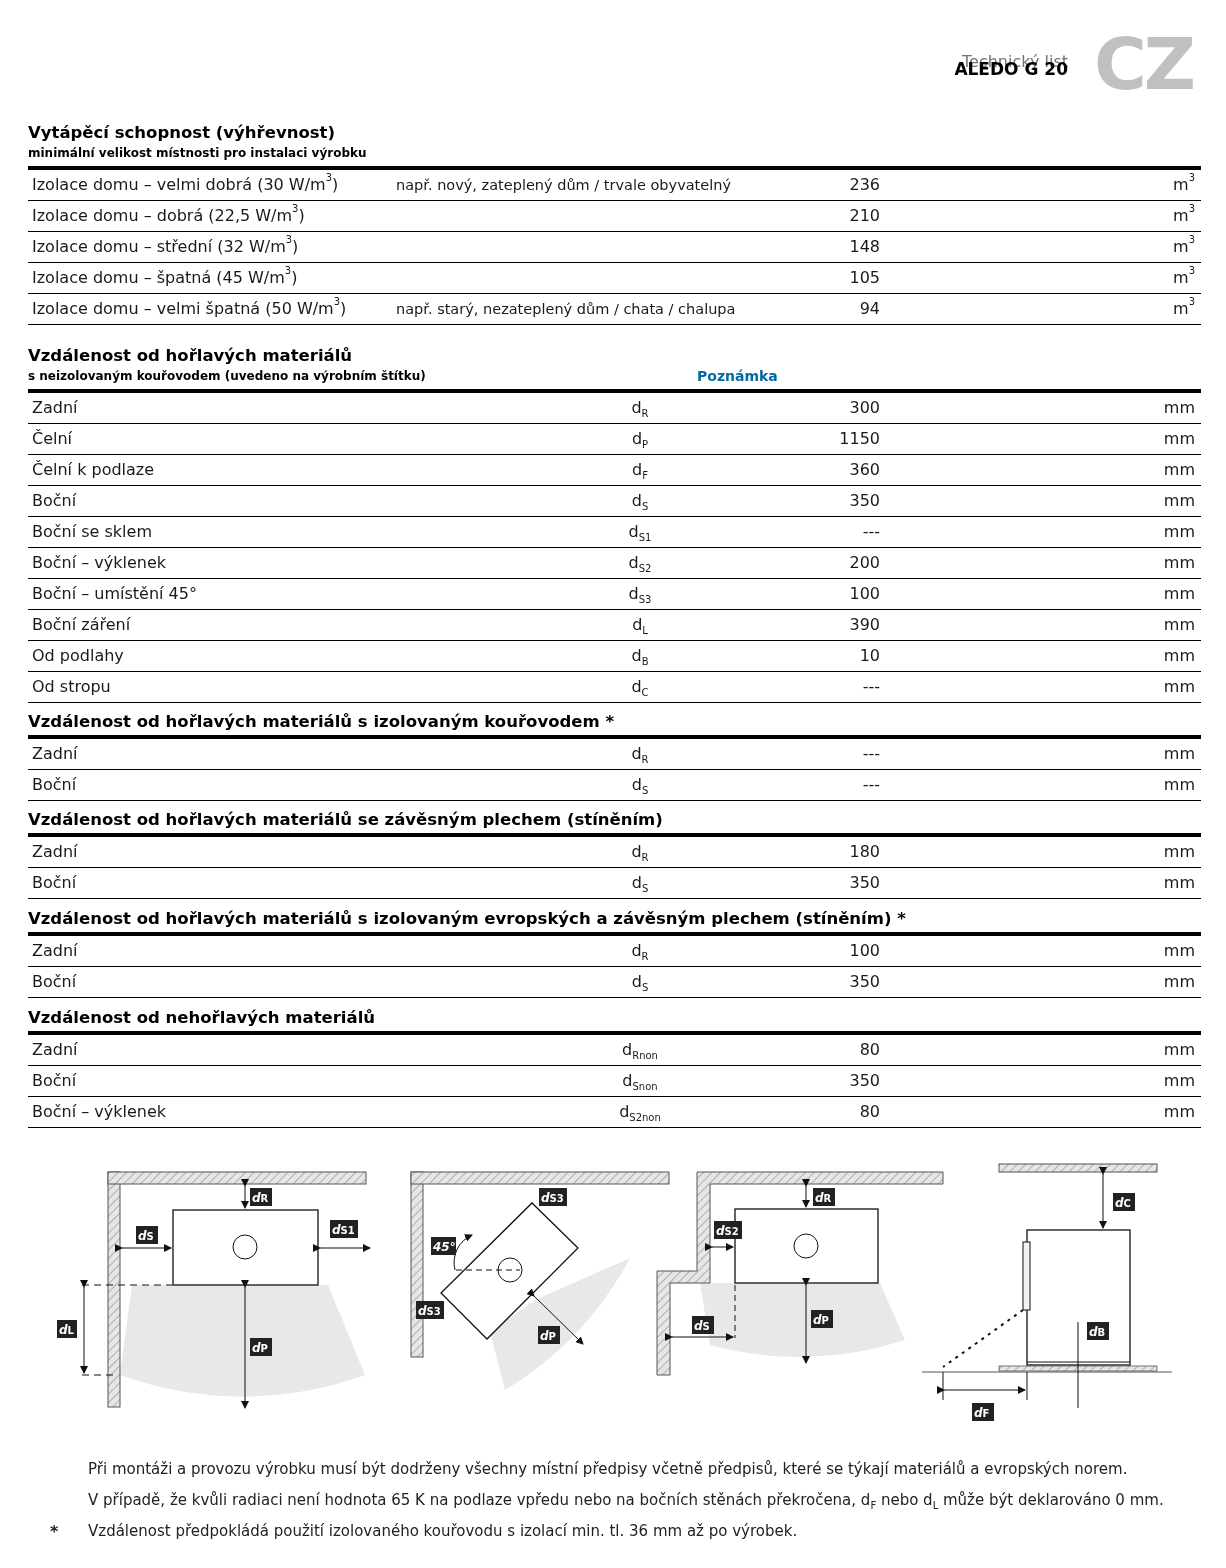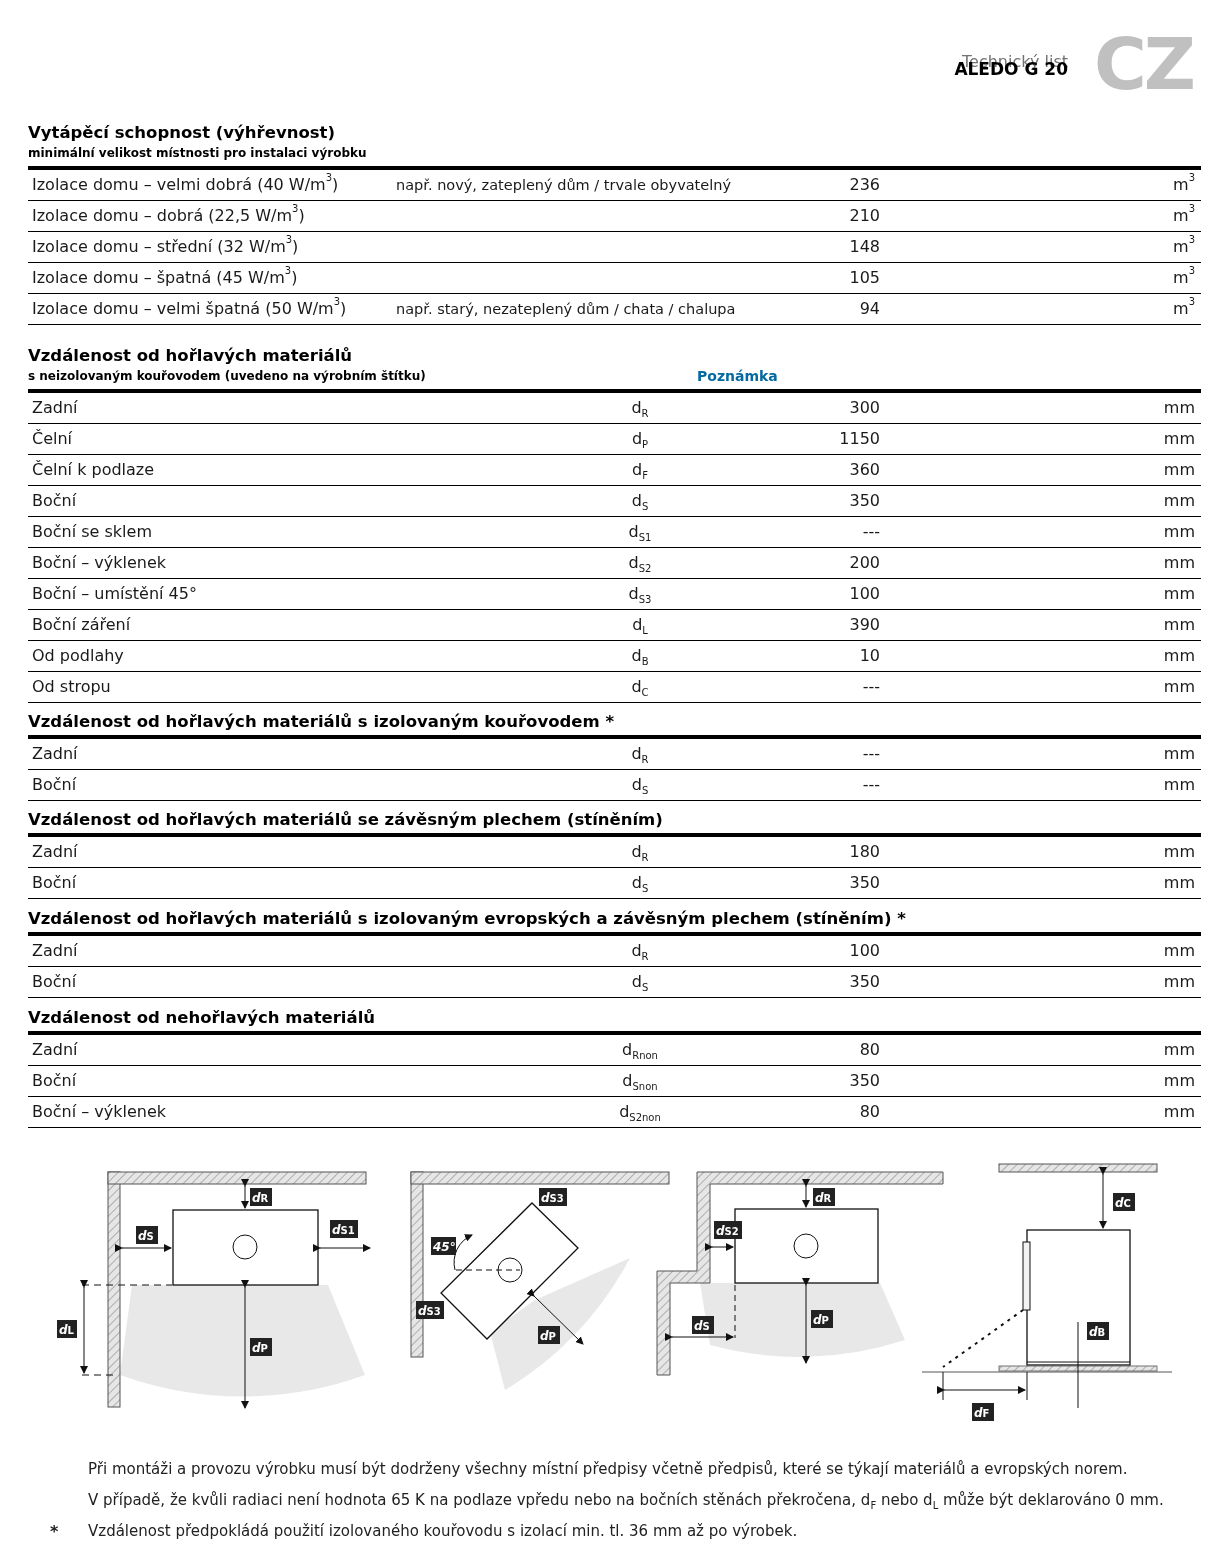--- a/index.html
+++ b/index.html
@@ -40,21 +40,21 @@
 <div class="header">
   <div class="doc-type">Technický list</div>
   <div class="doc-model">ALEDO G 20</div>
   <div class="lang">CZ</div>
 </div>
 
 <div class="section-title" style="top:123px">Vytápěcí schopnost (výhřevnost)</div>
 <div class="section-sub" style="top:146px">minimální velikost místnosti pro instalaci výrobku</div>
 <div class="table" style="top:166px" id="t-heating">
     <div class="row">
-        <span class="c-label"><span style="position:static">Izolace domu – velmi dobrá (40 W/m</span><sup>3</sup><span style="position:static">)</span></span>
+        <span class="c-label"><span style="position:static">Izolace domu – velmi dobrá (30 W/m</span><sup>3</sup><span style="position:static">)</span></span>
         <span class="c-note">např. nový, zateplený dům / trvale obyvatelný</span>
         <span class="c-val">236</span>
         <span class="c-unit"><span style="position:static">m</span><sup>3</sup></span>
       </div>
     <div class="row">
         <span class="c-label"><span style="position:static">Izolace domu – dobrá (22,5 W/m</span><sup>3</sup><span style="position:static">)</span></span>
         <span class="c-note"></span>
         <span class="c-val">210</span>
         <span class="c-unit"><span style="position:static">m</span><sup>3</sup></span>
       </div>

